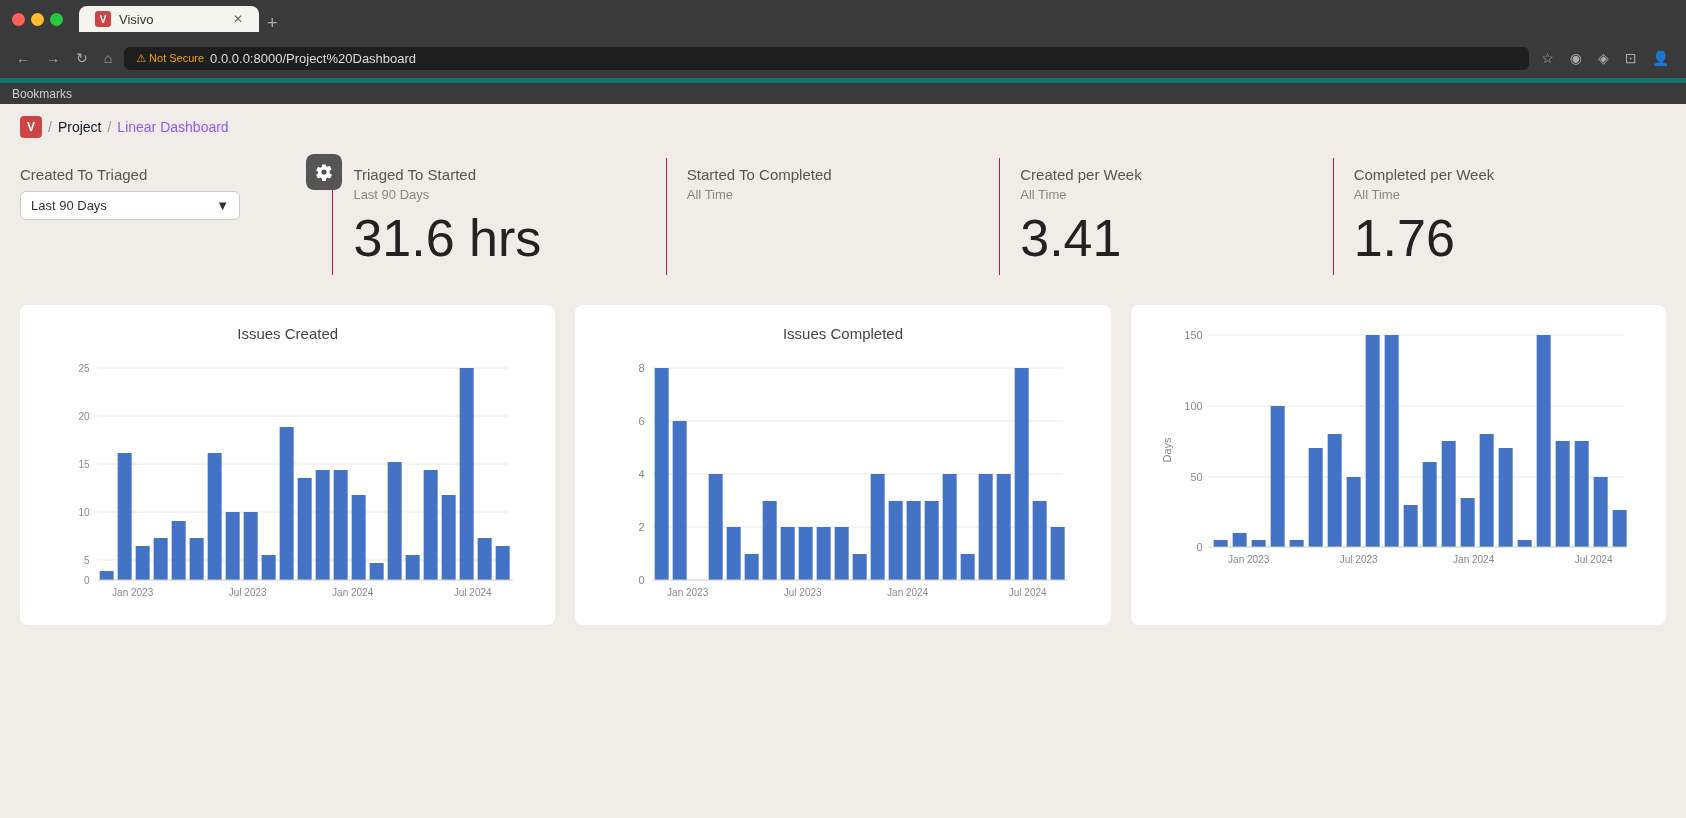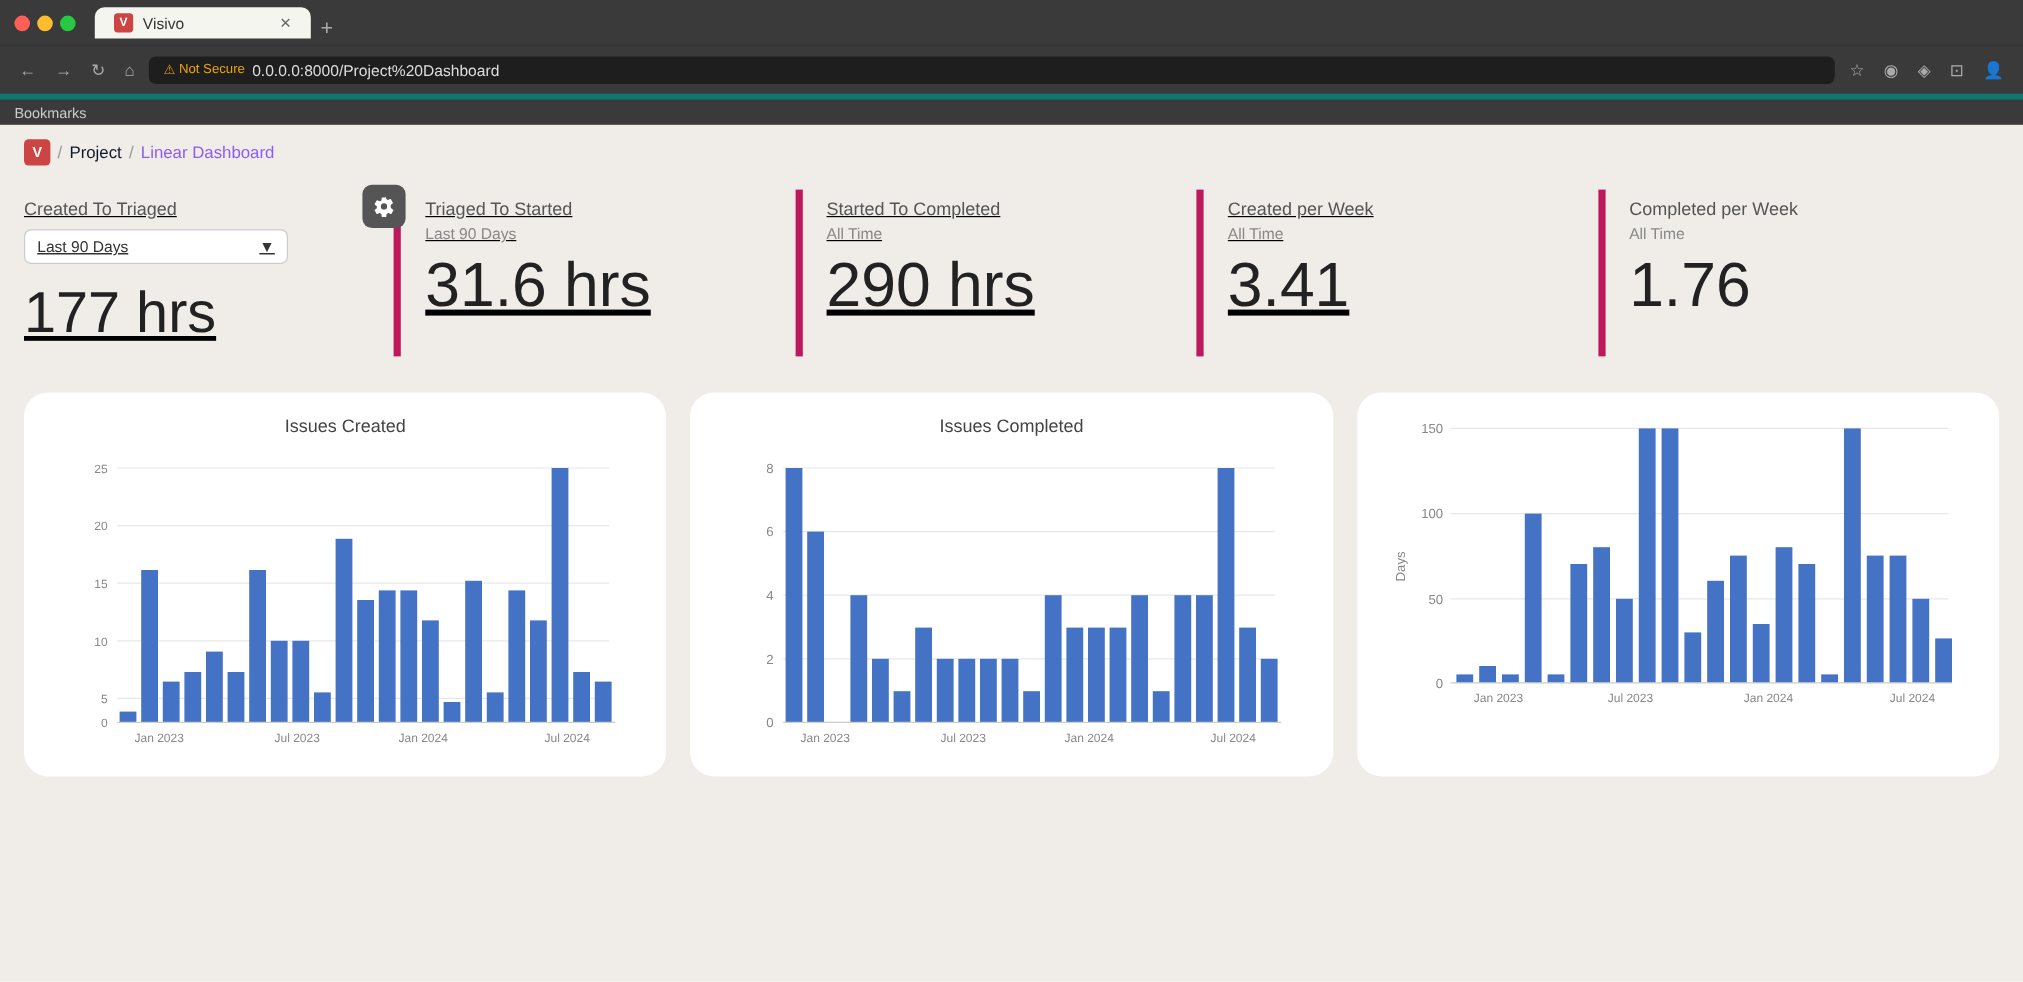--- a/index.html
+++ b/index.html
@@ -199,22 +199,21 @@
       gap: 0;
     }
 
     .stat-card {
       flex: 1;
       padding: 8px 20px;
       position: relative;
     }
 
     .stat-card:not(:last-child) {
-      border-right: 6px solid #be185d;
-      text-decoration: underline;
+      border-right: 1px solid #be185d;
     }
 
     .stat-card-first {
       padding-left: 0;
     }
 
     .stat-label {
       font-size: 15px;
       color: #555;
       margin-bottom: 4px;
@@ -277,21 +276,21 @@
     
     .charts-section {
       display: flex;
       padding: 10px 20px 20px;
       gap: 20px;
     }
 
     .chart-container {
       flex: 1;
       background: white;
-      border-radius: 20px;
+      border-radius: 8px;
       padding: 20px;
       min-height: 320px;
     }
 
     .chart-title {
       font-size: 15px;
       color: #444;
       text-align: center;
       margin-bottom: 16px;
     }
@@ -387,33 +386,31 @@
 
       <div class="stat-label">Created To Triaged</div>
 
       <div class="dropdown-wrapper">
         <div class="dropdown">
           <span>Last 90 Days</span>
           <span>▼</span>
         </div>
       </div>
 
-      <div class="stat-value" style="margin-top:16px; font-size: 48px;">177 hrs</div>
     </div>
 
     <div class="stat-card">
       <div class="stat-label">Triaged To Started</div>
       <div class="stat-sublabel">Last 90 Days</div>
       <div class="stat-value">31.6 hrs</div>
     </div>
 
     <div class="stat-card">
       <div class="stat-label">Started To Completed</div>
       <div class="stat-sublabel">All Time</div>
-      <div class="stat-value">290 hrs</div>
     </div>
 
     <div class="stat-card">
       <div class="stat-label">Created per Week</div>
       <div class="stat-sublabel">All Time</div>
       <div class="stat-value">3.41</div>
     </div>
 
     <div class="stat-card">
       <div class="stat-label">Completed per Week</div>

